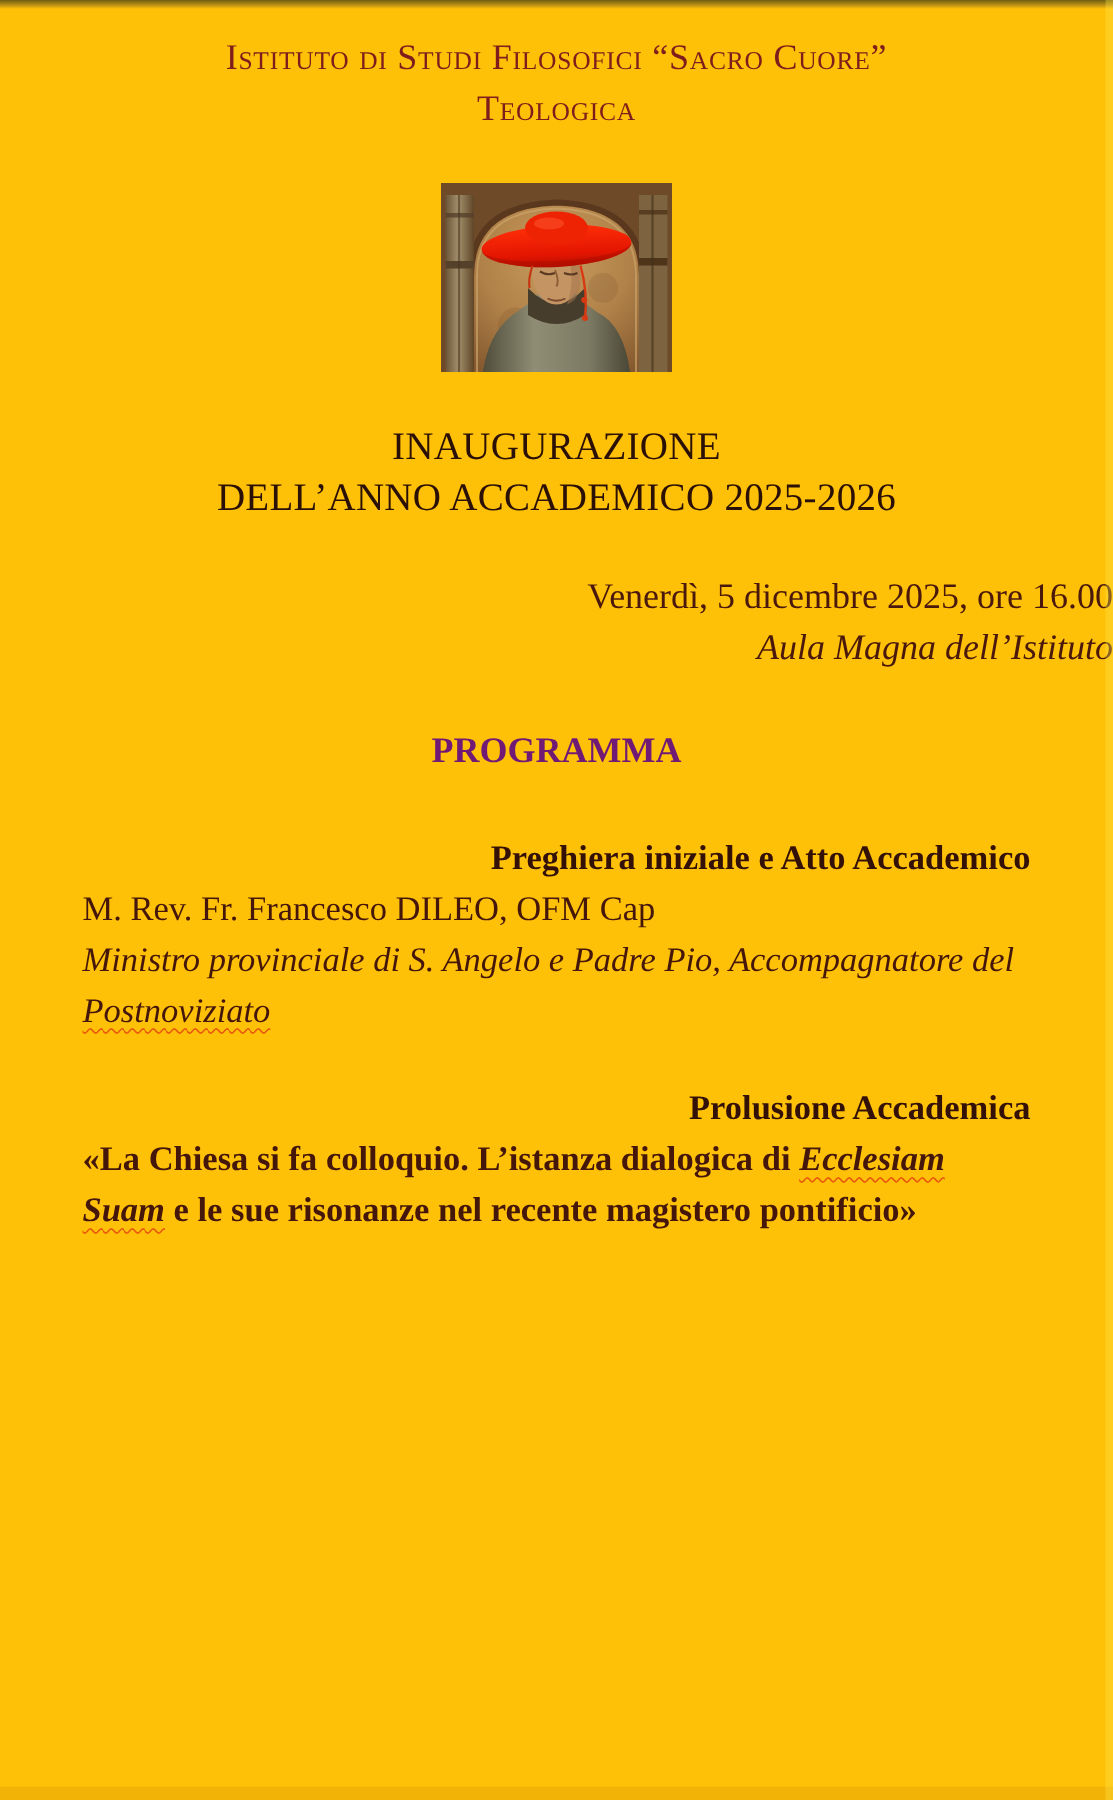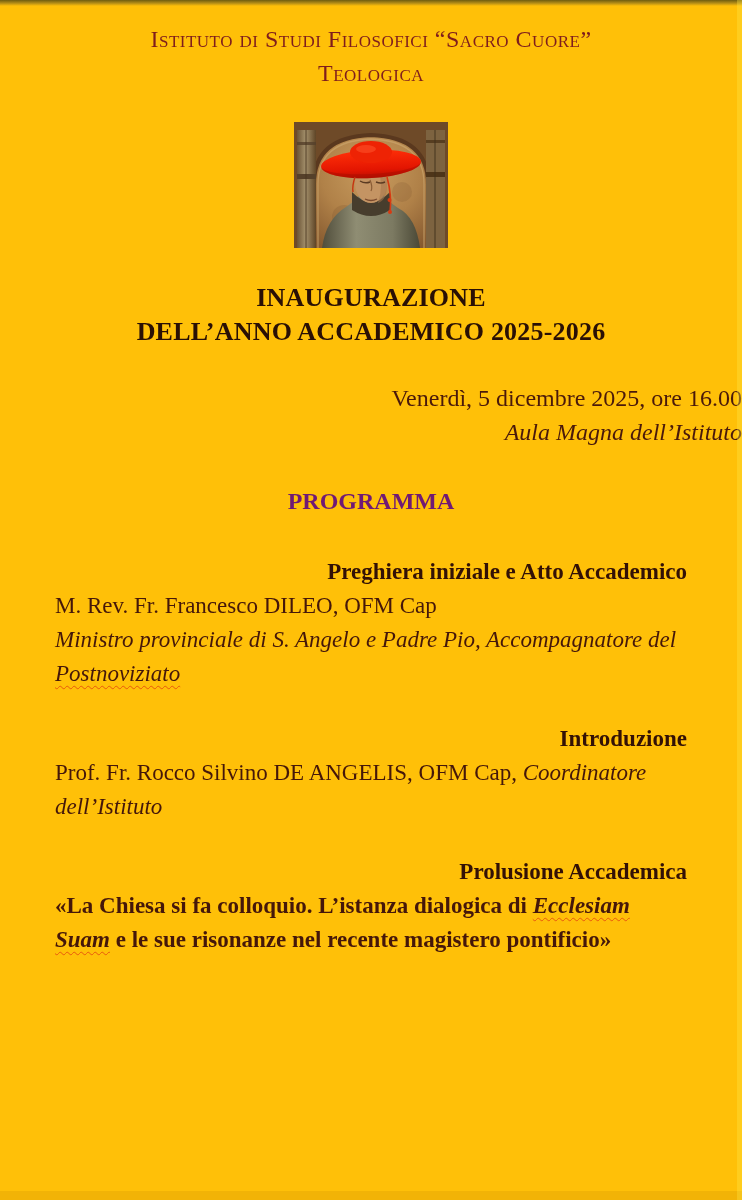--- a/index.html
+++ b/index.html
@@ -40,21 +40,21 @@
   }
   .artwork {
     display: block;
     width: 154px; height: 126px;
     margin: 32px auto 0;
   }
   .artwork svg { display: block; }
   .title-block {
     margin-top: 33px;
     text-align: center;
-    font-weight: bold;
+    font-weight: normal;
     font-size: 26px;
     line-height: 34px;
     color: #2a1005;
     letter-spacing: 0.2px;
   }
   .event-block {
     margin-top: 32px;
     text-align: right;
     font-size: 24px;
     line-height: 34px;
@@ -183,24 +183,20 @@
   <div class="program-heading">PROGRAMMA</div>
 
   <section class="program-list">
 
     <div class="program-item">
       <div class="item-title">Preghiera iniziale e Atto Accademico</div>
       <div class="item-line">M. Rev. Fr. Francesco DILEO, OFM Cap</div>
       <div class="item-line italic"><span>Ministro provinciale di S. Angelo e Padre Pio, Accompagnatore del </span><span class="sq">Postnoviziato</span></div>
     </div>
 
-    <div class="program-item">
-      <div class="item-title">Introduzione</div>
-      <div class="item-line"><span>Prof. Fr. Rocco Silvino DE ANGELIS, OFM Cap, </span><span class="italic">Coordinatore dell’Istituto</span></div>
-    </div>
 
     <div class="program-item">
       <div class="item-title">Prolusione Accademica</div>
       <div class="item-line bold"><span>«La Chiesa si fa colloquio. L’istanza dialogica di </span><span class="italic sq">Ecclesiam</span> <span class="italic sq">Suam</span><span> e le sue risonanze nel recente magistero pontificio»</span></div>
     </div>
 
   </section>
 
   <div class="bottom-edge"></div>
   <div class="right-edge"></div>

